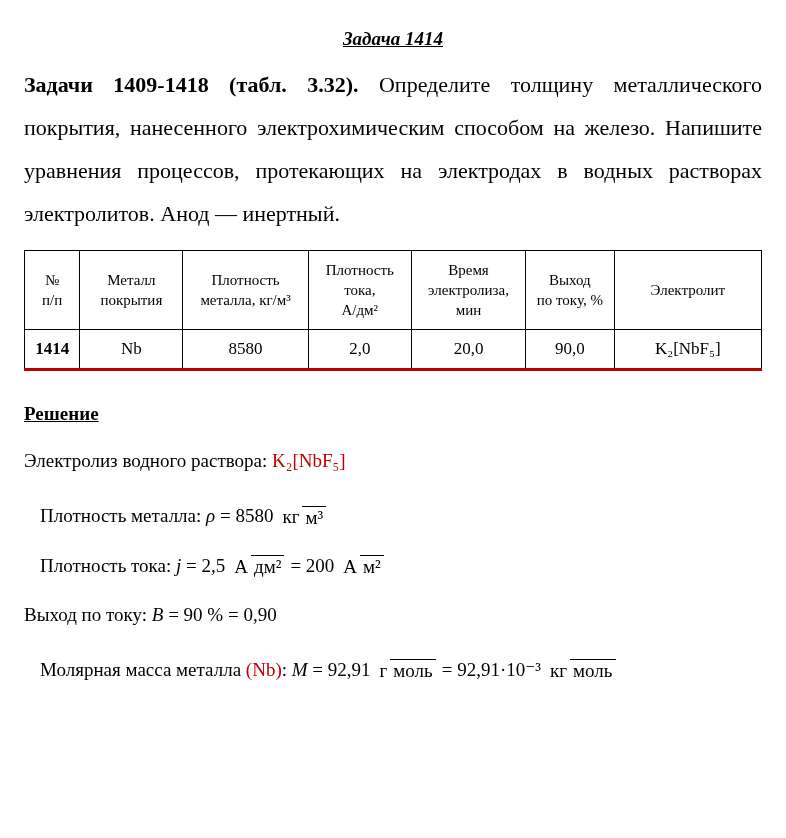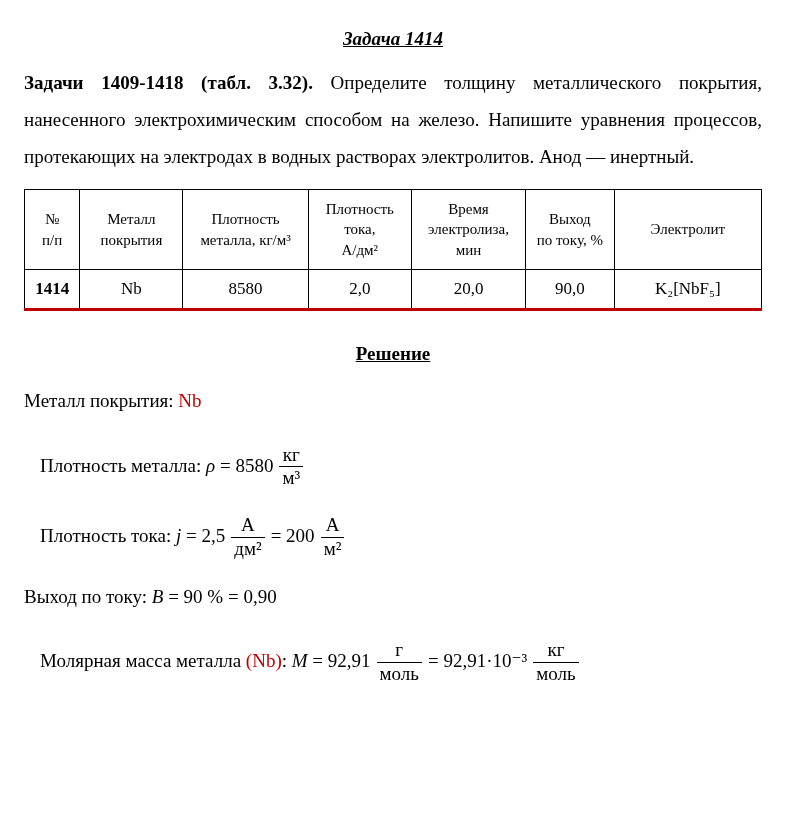--- a/index.html
+++ b/index.html
@@ -11,49 +11,49 @@
     font-family:"Liberation Serif","DejaVu Serif",serif;
   }
   .page { padding:12px 24px 0 24px; }
 
   .doc-title {
     text-align:center; font-weight:bold; font-size:19px;
     text-decoration:underline; margin:16px 0 14px 0;font-style:italic;
   }
 
   .problem {
-    font-size:19px; line-height:1.95; text-align:justify;
+    font-size:22px; line-height:1.95; text-align:justify;
     margin:0 0 14px 0;
   }
   .problem b { font-weight:bold; }
 
   table.problem-table {
     width:100%; border-collapse:collapse; margin:8px 0 0 0;
   }
   .problem-table th, .problem-table td {
     border:1px solid #000; text-align:center; vertical-align:middle;
     font-weight:normal; padding:9px 4px;
   }
   .problem-table th { font-size:15px; line-height:1.35; }
   .problem-table td { font-size:17px; }
   .problem-table tr.data td { border-bottom:3px solid var(--accent-red); }
   .problem-table td.num-cell { font-weight:bold; }
 
   .solution-title {
-    text-align:center; font-weight:bold; font-size:19px;
+    font-weight:bold; font-size:19px;
     text-decoration:underline; margin:32px 0 24px 0;
   }
 
   .sol-line { font-size:19px; margin:0 0 30px 0; line-height:1.3; }
   .sol-line.tall { margin:0 0 24px 16px; }
   .red { color:var(--accent-red); }
   .var { font-style:italic; }
 
   .frac {
-    display:inline-flex; flex-direction:column; align-items:center;
+    display:inline-flex; flex-direction:row; align-items:center;
     vertical-align:middle; line-height:1.2; margin:0 6px; text-align:center;
   }
   .frac .den { border-top:1.5px solid #000; padding:0 3px; }
   .frac .num { padding:0 3px; }
 </style>
 </head>
 <body>
 
 <div class="page">
 
@@ -112,22 +112,22 @@
         <td>2,0</td>
         <td>20,0</td>
         <td>90,0</td>
         <td>K₂[NbF₅]</td>
       </tr>
     </tbody>
   </table>
 
   <div class="solution-title">Решение</div>
 
+  <p class="sol-line"><span>Электролиз водного раствора: </span><span class="red">K₂[NbF₅]</span></p>
 
-  <p class="sol-line"><span>Металл покрытия: </span><span class="red">Nb</span></p>
 
   <p class="sol-line tall"><span>Плотность металла: </span><span class="var">ρ</span><span> = 8580</span><span class="frac">
         <span class="num">кг</span>
         <span class="den">м³</span>
       </span></p>
 
   <p class="sol-line tall"><span>Плотность тока: </span><span class="var">j</span><span> = 2,5</span><span class="frac">
         <span class="num">А</span>
         <span class="den">дм²</span>
       </span><span>= 200</span><span class="frac">

